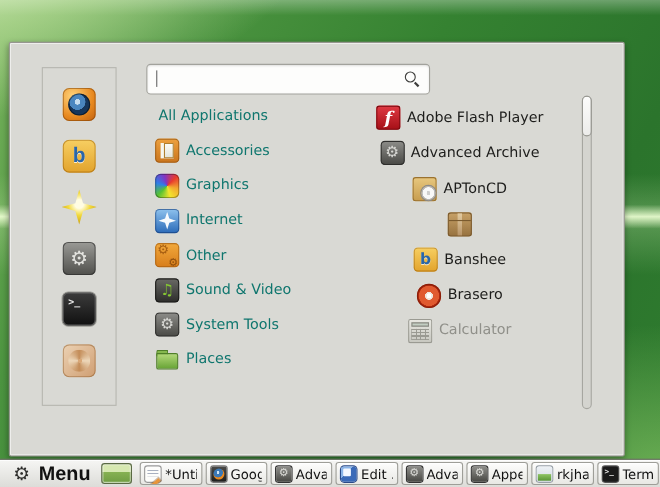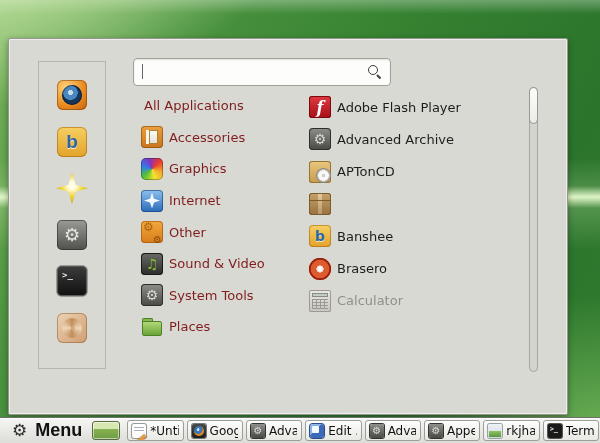--- a/index.html
+++ b/index.html
@@ -46,25 +46,25 @@
   .magnifier { position:absolute; right:9px; top:7px; width:14px; height:14px; cursor:pointer; }
   .magnifier::before { content:""; position:absolute; left:0; top:0; width:8px; height:8px;
     border:1.6px solid #3e3e3c; border-radius:50%; }
   .magnifier::after { content:""; position:absolute; left:9px; top:9px; width:5px; height:2px;
     background:#3e3e3c; transform:rotate(45deg); transform-origin:left center; }
 
   
   .categories { position:absolute; left:122px; top:51px; width:168px; }
   .cat-row { height:31.6px; display:flex; align-items:center; gap:6px; padding-left:10px; cursor:pointer; }
   .cat-row.all { padding-left:13px; }
-  .cat-label { font-size:13px; color:#7f1d1d; white-space:nowrap; }
+  .cat-label { font-size:13px; color:#0f766e; white-space:nowrap; }
 
   
   .apps { position:absolute; left:292px; top:52px; width:226px; }
-  .app-row { height:32.3px; display:flex; align-items:center; gap:6px; padding-left:8px; cursor:pointer; }
+  .app-row { height:32.3px; display:flex; align-items:center; gap:6px; padding-left:8px; cursor:pointer;justify-content:center; }
   .app-label { font-size:13px; color:#1d1d1b; white-space:nowrap; }
   .app-row.disabled .app-label { color:#90908a; }
 
   
   .scrollbar { position:absolute; left:520px; top:48px; width:9px; height:285px;
     border:1px solid #a6a6a0; border-radius:5px; background:#d4d4cf; }
   .scroll-thumb { position:absolute; left:-1px; top:-1px; width:9px; height:37px;
     background:linear-gradient(#fcfcfb,#ececea); border:1px solid #98989২; border:1px solid #989892; border-radius:5px; }
 
   

